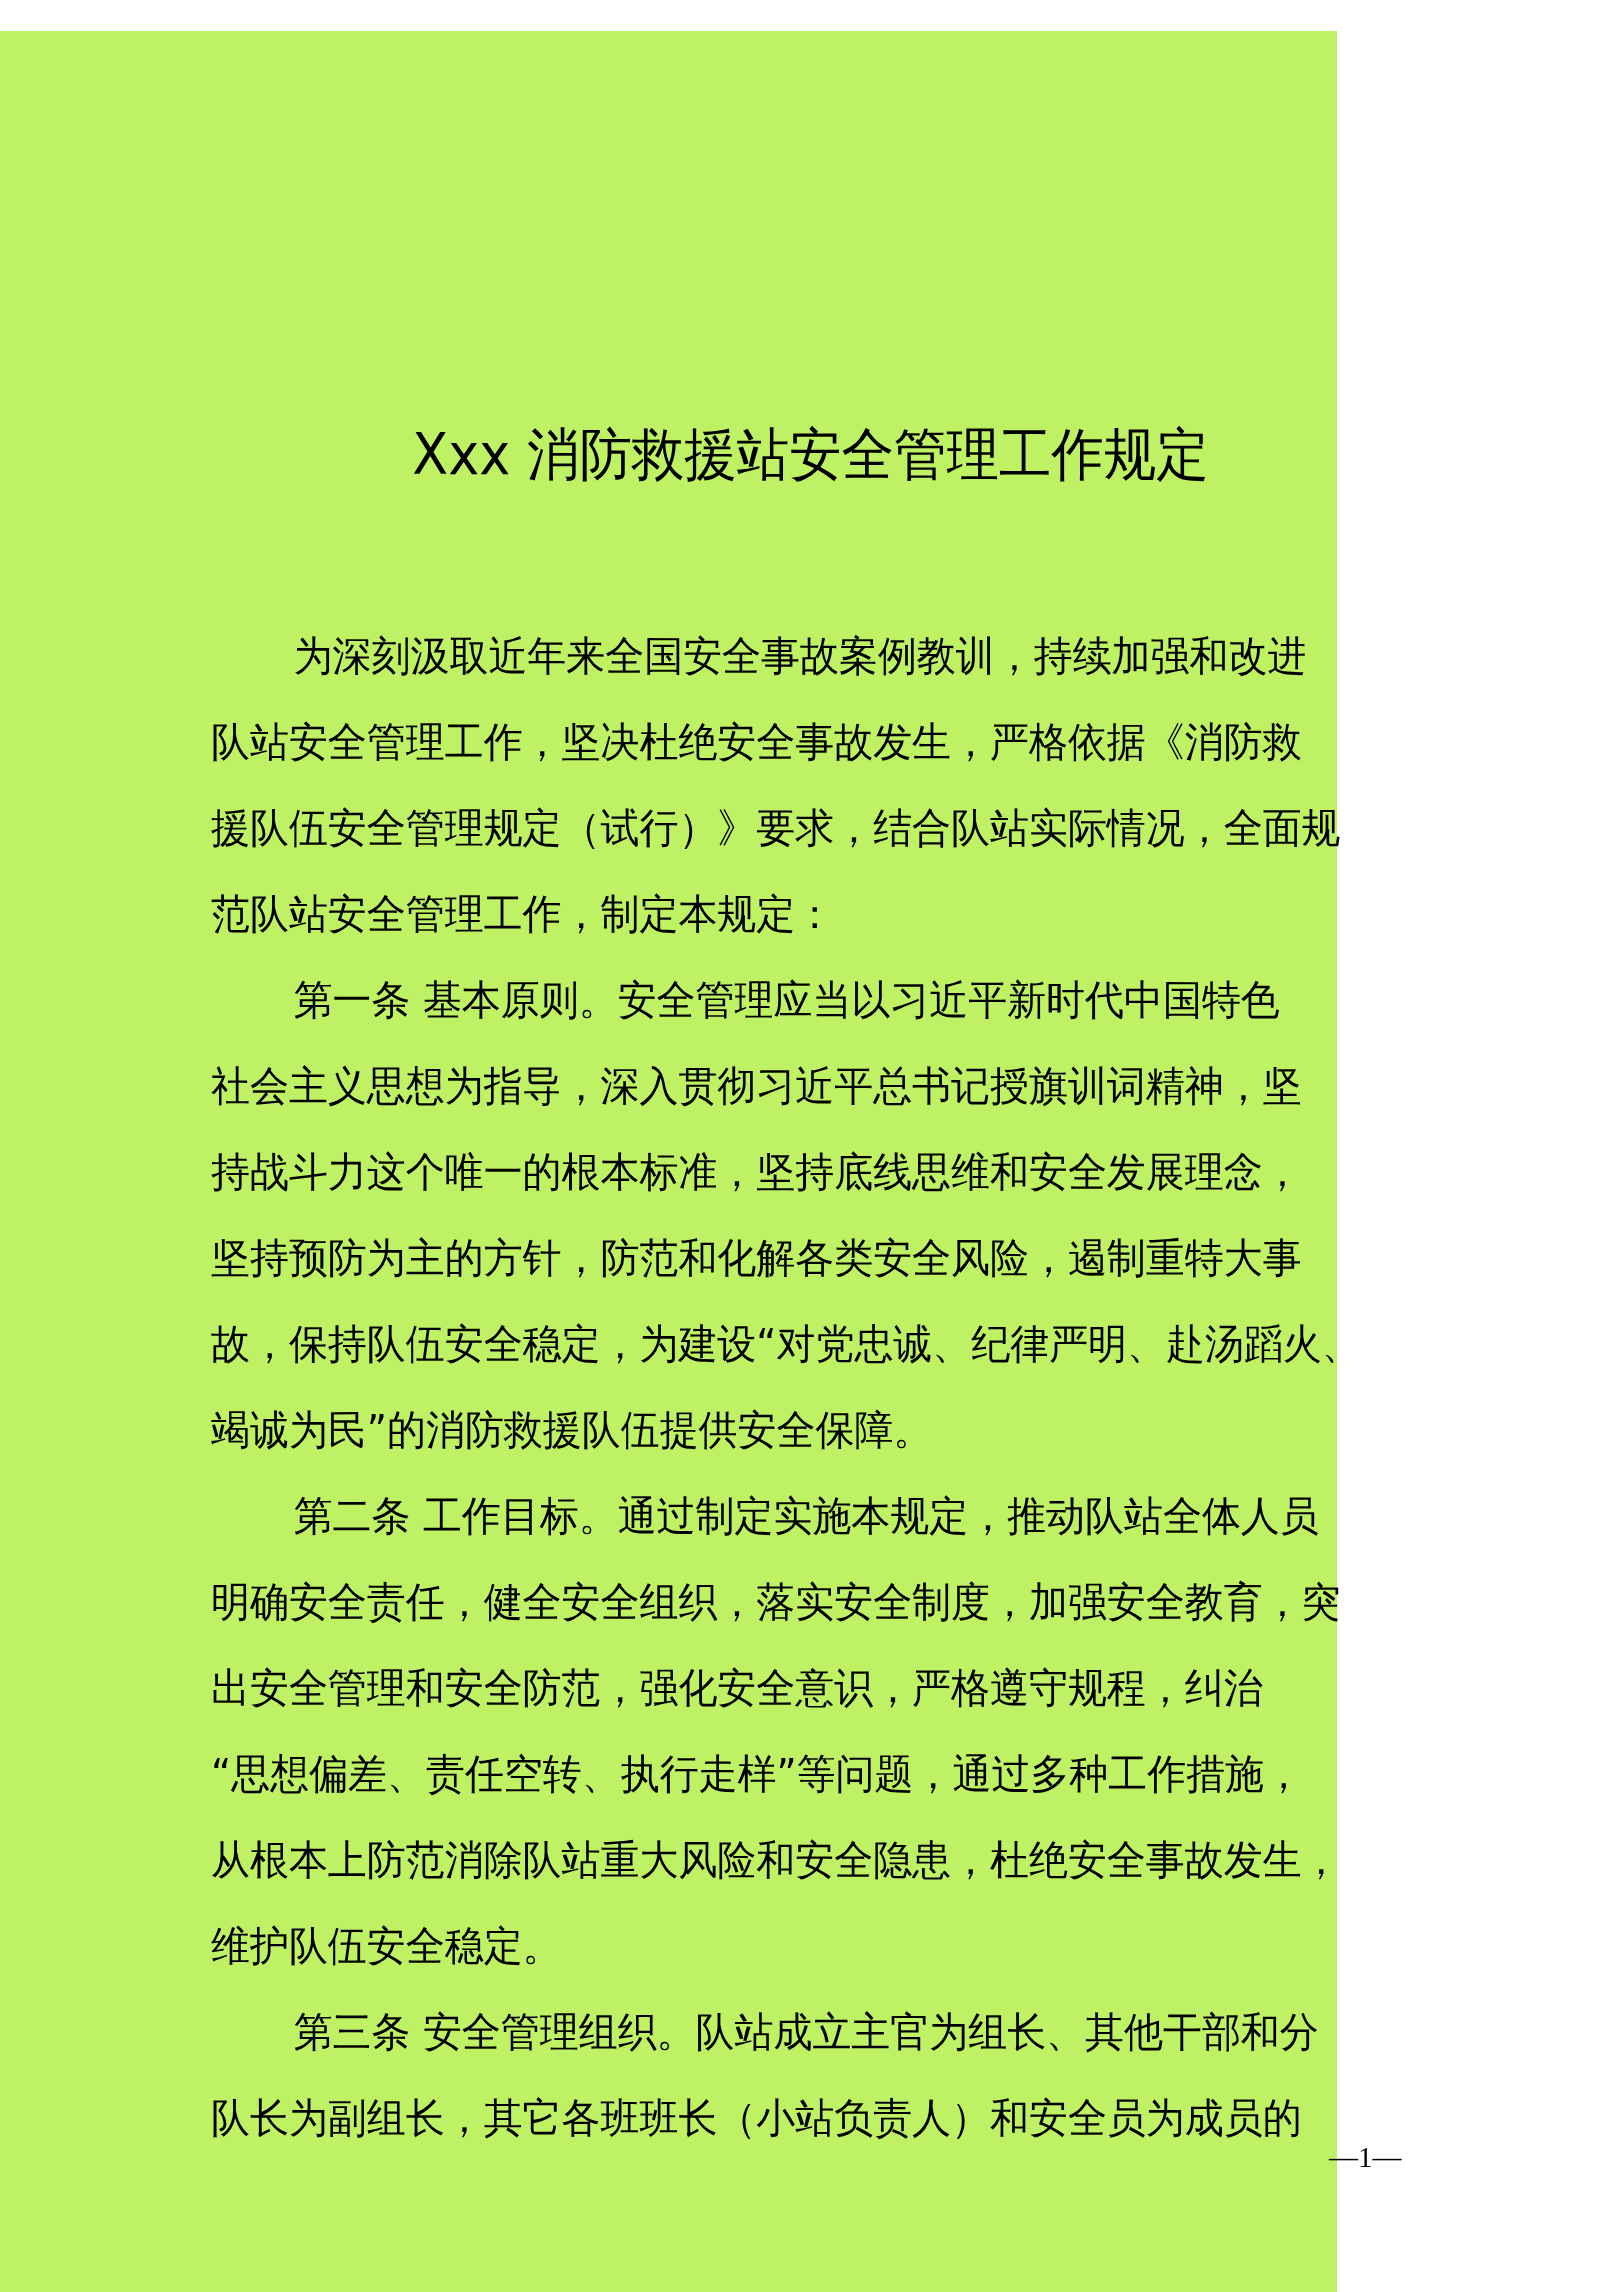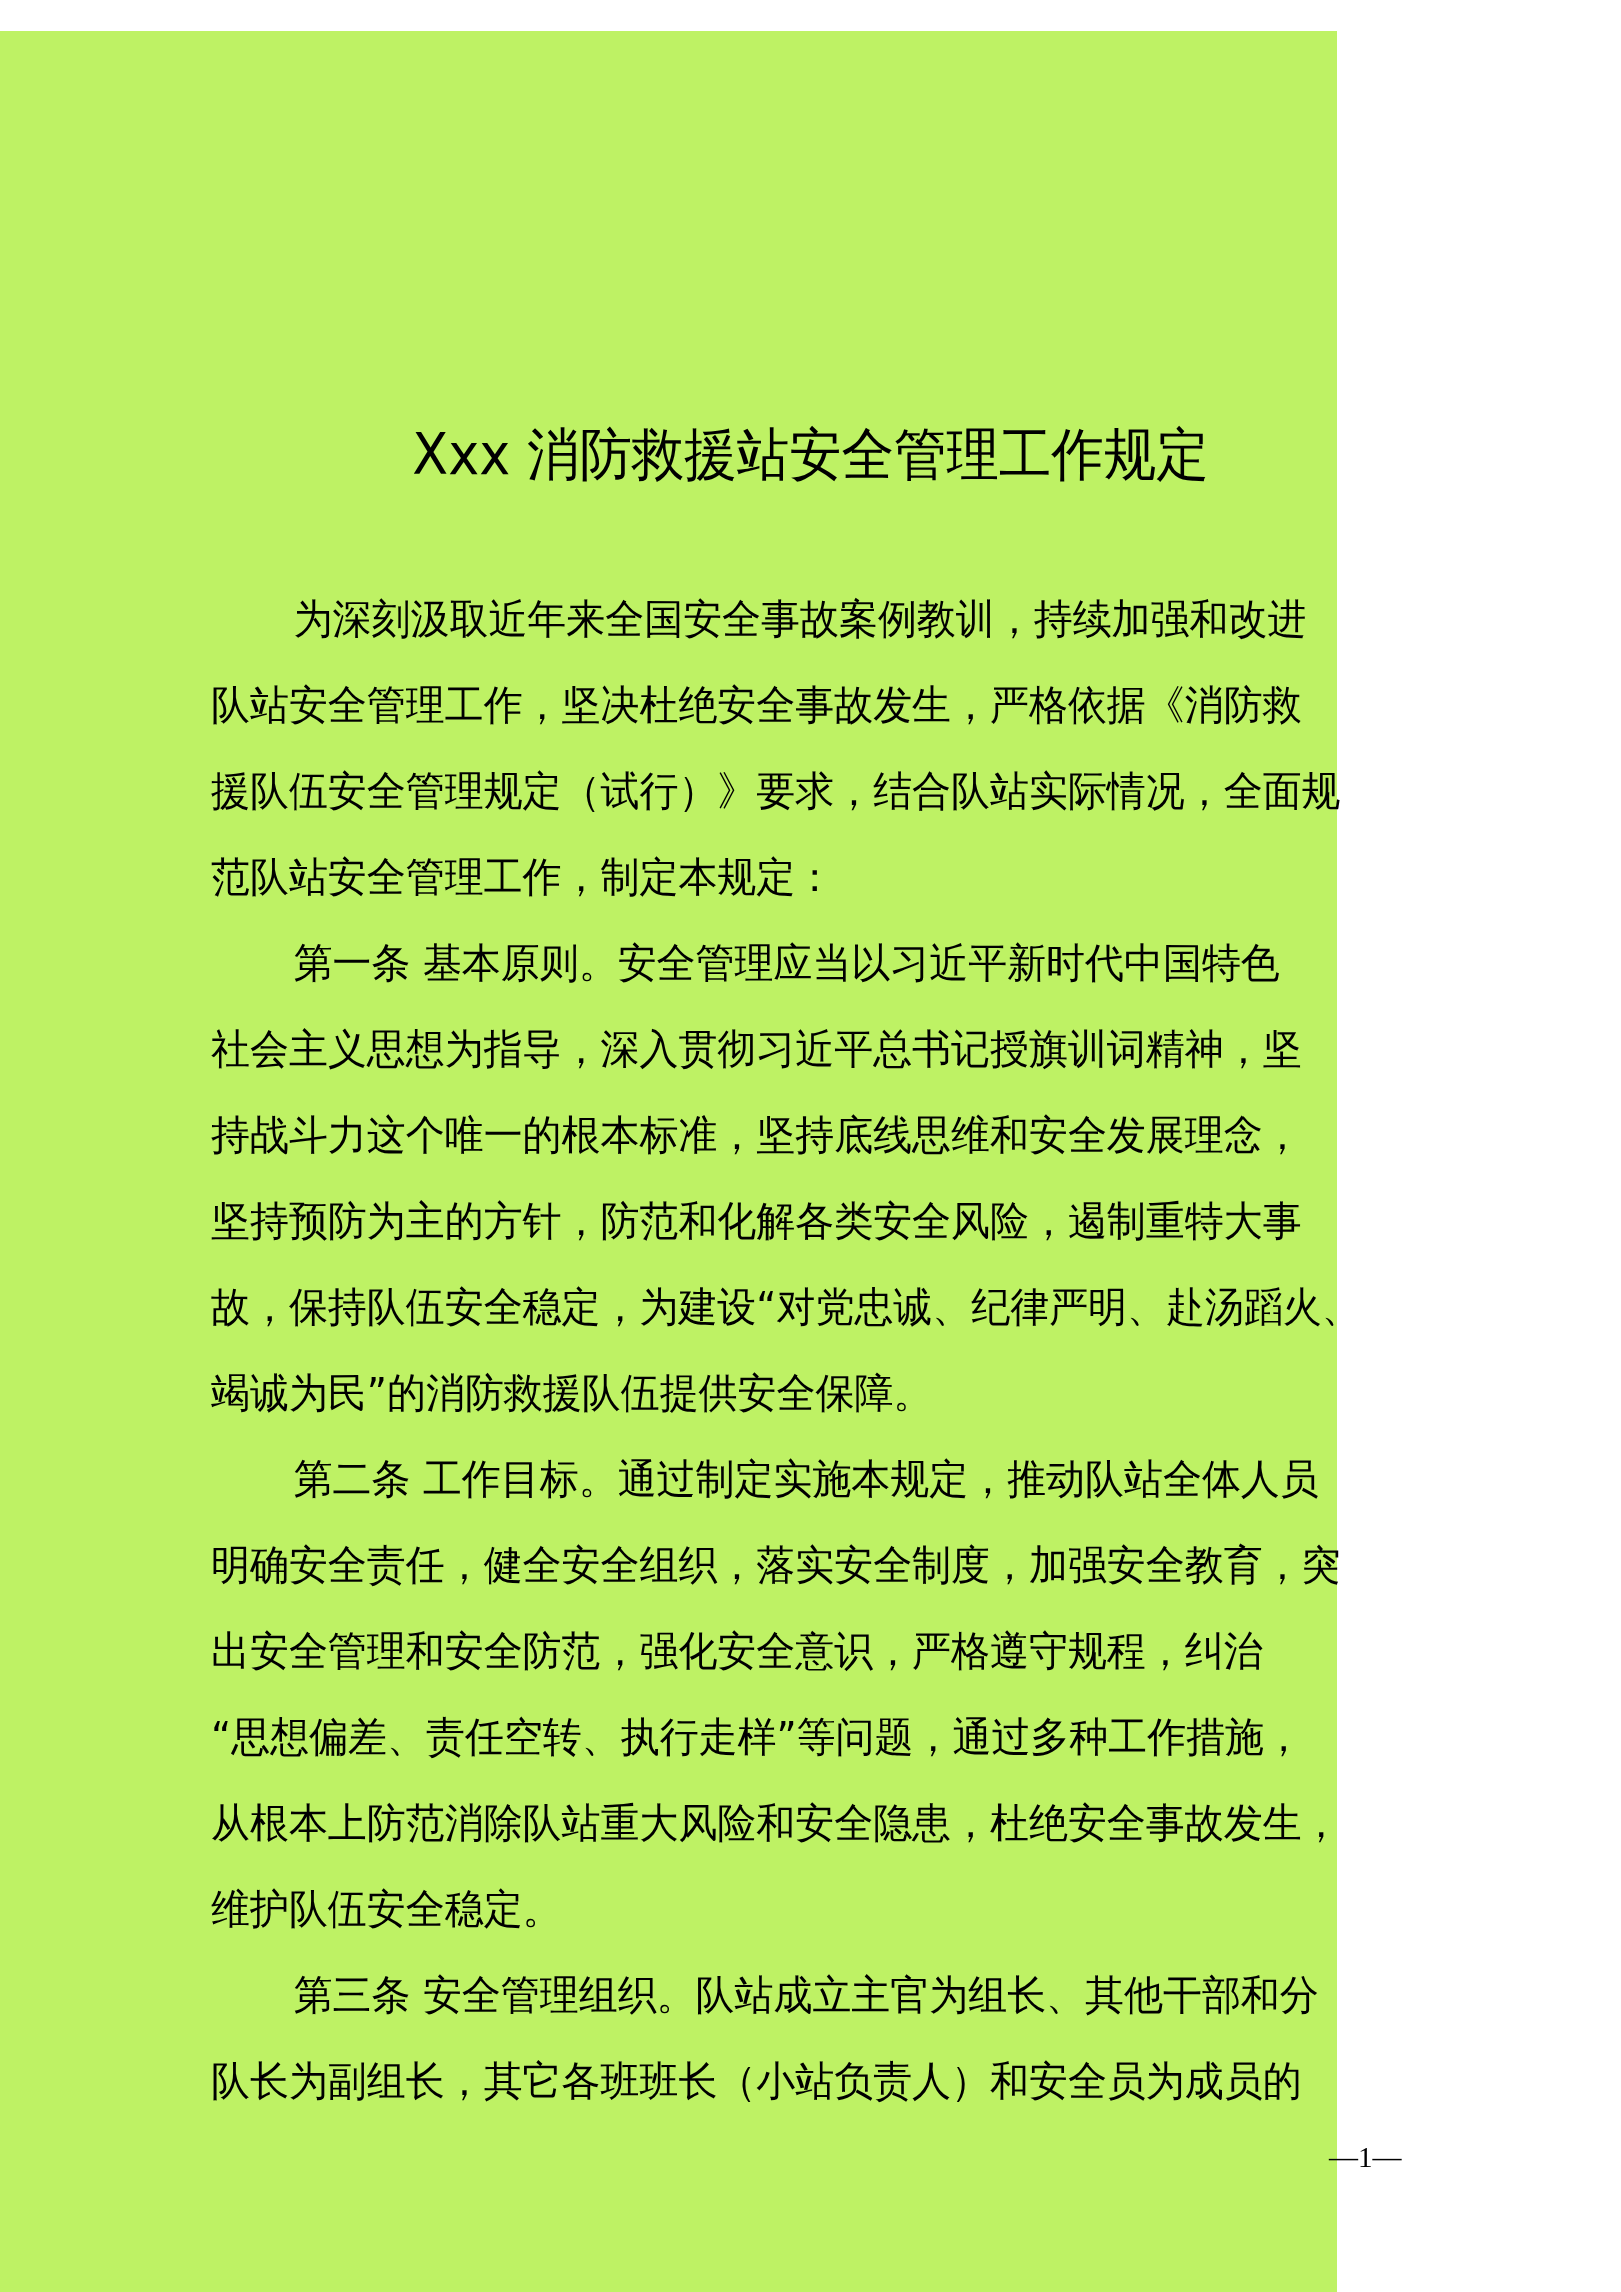--- a/index.html
+++ b/index.html
@@ -32,21 +32,21 @@
     font-size: 57px;
     line-height: 78px;
     letter-spacing: 0px;
     white-space: nowrap;
     transform: scaleX(0.92);
     transform-origin: center;
   }
   .body-text {
     position: absolute;
     left: 211px;
-    top: 545px;
+    top: 582px;
     width: 1215px;
   }
   .line {
     display: block;
     height: 86px;
     line-height: 86px;
     font-size: 41px;
     white-space: nowrap;
     transform: scaleX(0.95);
     transform-origin: left center;

